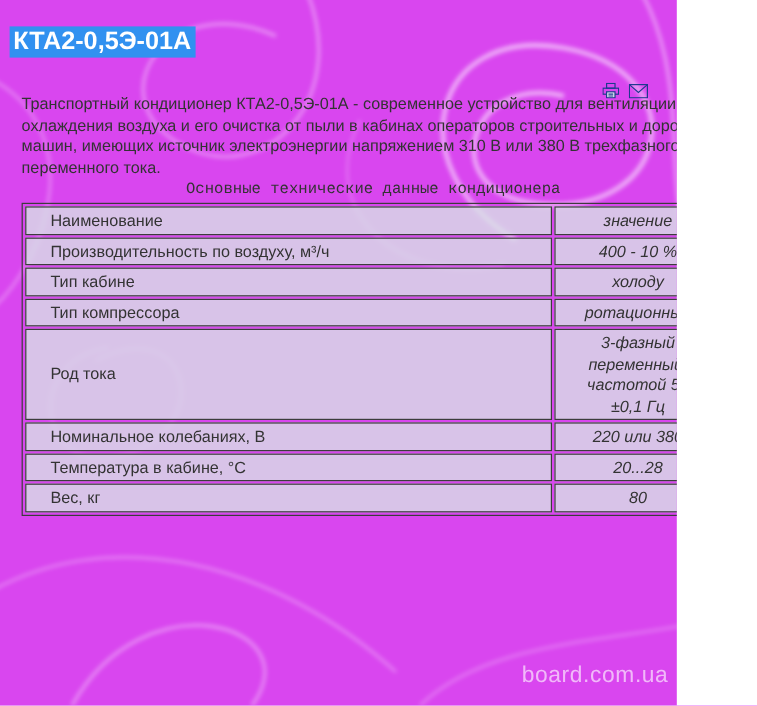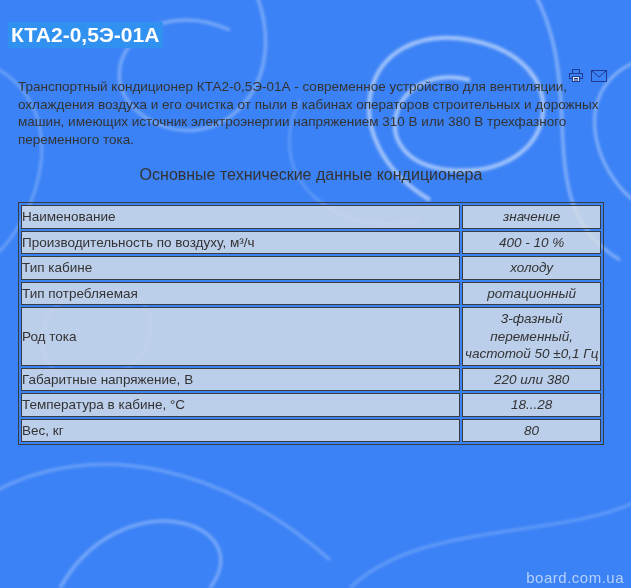--- a/index.html
+++ b/index.html
@@ -2,23 +2,23 @@
 <html><head>
 <meta charset="utf-8">
 <style>
   html, body { margin: 0; padding: 0; }
   body {
     font-family: "Liberation Sans", "DejaVu Sans", sans-serif;
     color: #333;
   }
   .page {
     position: relative;
-    width: 631px;
+    width: 564px;
     height: 588px;
-    background: #3b82f6;
+    background: #d946ef;
     overflow: hidden;
   }
   .bg-swirls {
     position: absolute;
     top: 0; left: 0;
     width: 631px; height: 588px;
     pointer-events: none;
   }
   .content {
     position: relative;
@@ -44,48 +44,49 @@
   }
   .icon-row svg { display: block; }
   .intro {
     margin: 30px 18px 0 18px;
     width: 586px;
     font-size: 13.5px;
     line-height: 17.5px;
   }
   .table-caption {
     width: 586px;
-    margin: 17px 18px;
+    margin: 0 18px;
     text-align: center;
-    font-size: 16px;
+    font-size: 13px;
     line-height: 20px;
+    font-family: Liberation Mono, monospace;
   }
   table.specs {
     margin: 1px 18px 0 18px;
     width: 586px;
     border-collapse: separate;
     border-spacing: 2px;
     border: 1px solid #3c3c3c;
     font-size: 13.5px;
   }
   table.specs td, table.specs th {
     border: 1px solid #3c3c3c;
     background: rgba(216, 223, 230, 0.82);
-    padding: 2px 0;
+    padding: 2px 20px;
     line-height: 17.5px;
     font-weight: normal;
     vertical-align: middle;
   }
   td.name, th.name { text-align: left; width: 76%; }
   td.value, th.value { text-align: center; width: 24%; font-style: italic; }
   .watermark {
     position: absolute;
     right: 7px;
-    bottom: 2px;
-    font-size: 15px;
+    bottom: 14px;
+    font-size: 19px;
     color: rgba(255, 255, 255, 0.62);
     letter-spacing: 0.5px;
     z-index: 2;
   }
 </style>
 </head>
 <body>
 
 <div class="page">
 
@@ -147,34 +148,34 @@
         </tr>
         <tr>
           <td class="name">Производительность по воздуху, м³/ч</td>
           <td class="value">400 - 10 %</td>
         </tr>
         <tr>
           <td class="name">Тип кабине</td>
           <td class="value">холоду</td>
         </tr>
         <tr>
-          <td class="name">Тип потребляемая</td>
+          <td class="name">Тип компрессора</td>
           <td class="value">ротационный</td>
         </tr>
         <tr>
           <td class="name">Род тока</td>
           <td class="value">3-фазный переменный, частотой 50 ±0,1 Гц</td>
         </tr>
         <tr>
-          <td class="name">Габаритные напряжение, В</td>
+          <td class="name">Номинальное колебаниях, В</td>
           <td class="value">220 или 380</td>
         </tr>
         <tr>
           <td class="name">Температура в кабине, °С</td>
-          <td class="value">18...28</td>
+          <td class="value">20...28</td>
         </tr>
         <tr>
           <td class="name">Вес, кг</td>
           <td class="value">80</td>
         </tr>
       </tbody>
     </table>
 
     
 

